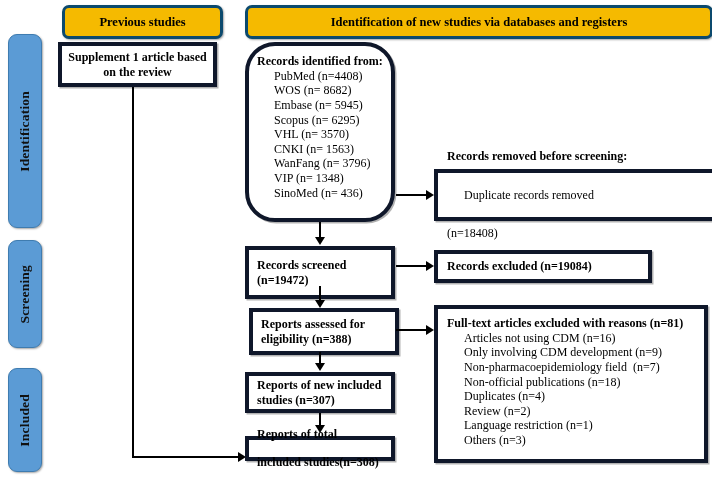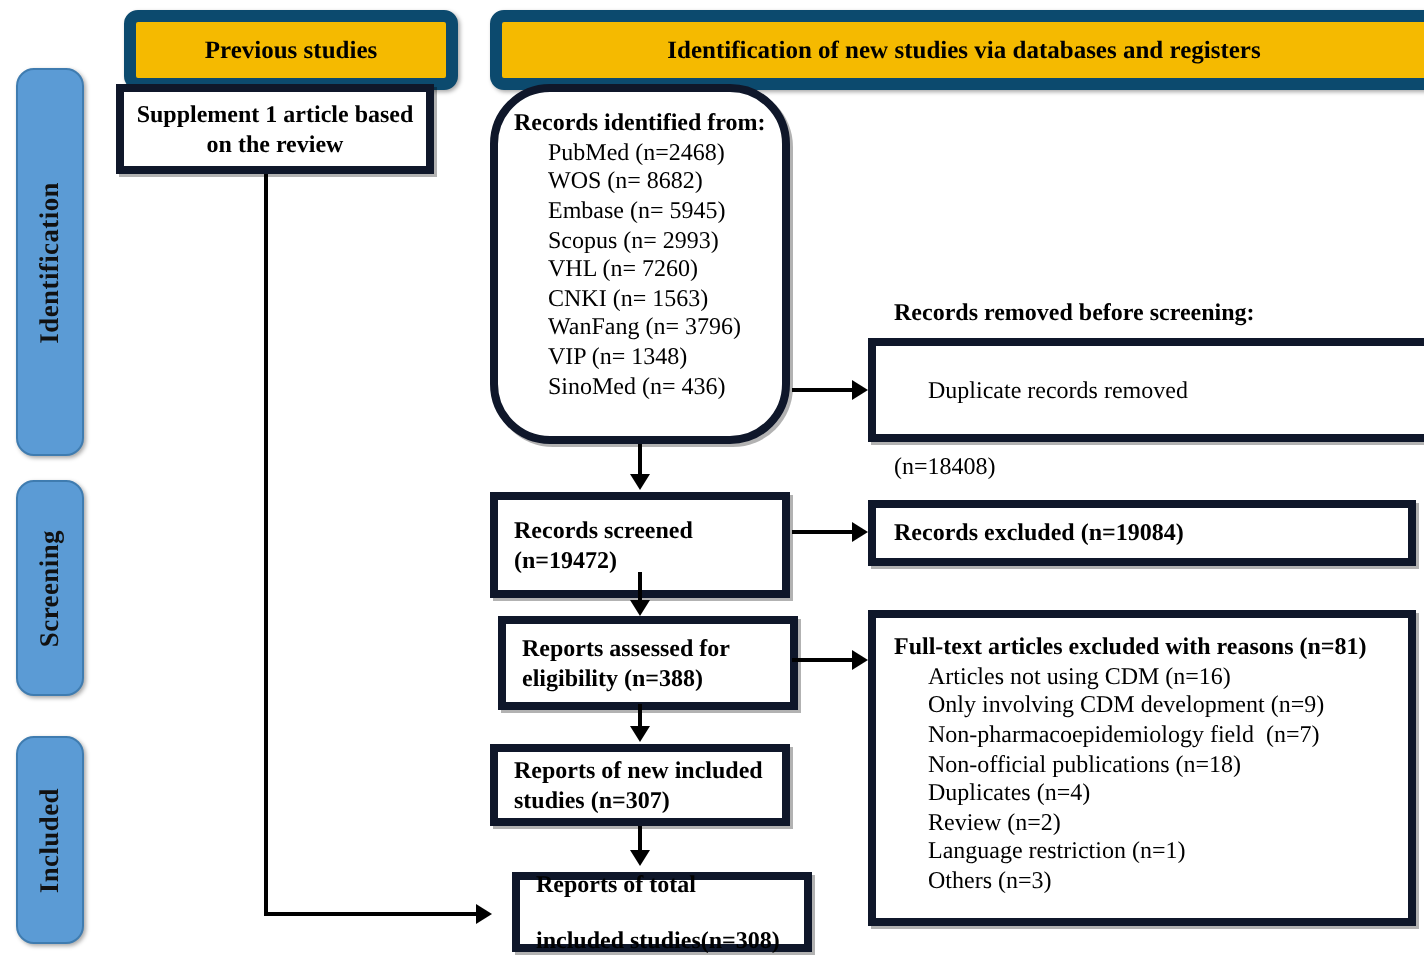--- a/index.html
+++ b/index.html
@@ -26,21 +26,21 @@
     font-size:13.5px;
     letter-spacing:.2px;
     color:#111;
     white-space:nowrap;
   }
 
   
   .banner{
     position:absolute;
     background:#F5BA00;
-    border:6px solid #0c4a6e;
+    border:3px solid #0c4a6e;
     border-radius:7px;
     box-shadow:1px 1px 2px rgba(0,0,0,.35);
     display:flex;align-items:center;justify-content:center;
     font-weight:bold;font-size:12.5px;color:#000;
     text-align:right;
   }
 
   
   .box{
     position:absolute;
@@ -101,25 +101,25 @@
       <b>on the review</b>
     </div>
   </div>
 
   <div class="vline" style="left:132px;top:87px;height:370px;"></div>
   <div class="hline" style="left:132px;top:456px;width:106px;"></div>
   <div class="arrow-r" style="left:238px;top:452px;"></div>
 
   <div class="box" style="left:245px;top:42px;width:150px;height:180px;padding:8px 6px 6px 8px;border-radius:30px;">
     <span class="hdr">Records identified from:</span>
-    <span class="sub">PubMed (n=2468)</span>
+    <span class="sub">PubMed (n=4408)</span>
     <span class="sub">WOS (n= 8682)</span>
     <span class="sub">Embase (n= 5945)</span>
-    <span class="sub">Scopus (n= 2993)</span>
-    <span class="sub">VHL (n= 7260)</span>
+    <span class="sub">Scopus (n= 6295)</span>
+    <span class="sub">VHL (n= 3570)</span>
     <span class="sub">CNKI (n= 1563)</span>
     <span class="sub">WanFang (n= 3796)</span>
     <span class="sub">VIP (n= 1348)</span>
     <span class="sub">SinoMed (n= 436)</span>
   </div>
 
   <div class="hline" style="left:396px;top:194px;width:31px;"></div>
   <div class="arrow-r" style="left:426px;top:190px;"></div>
 
   <div class="vline" style="left:319px;top:222px;height:16px;"></div>
@@ -135,21 +135,21 @@
     <b>Records screened</b>
     <b>(n=19472)</b>
   </div>
 
   <div class="hline" style="left:396px;top:265px;width:31px;"></div>
   <div class="arrow-r" style="left:426px;top:261px;"></div>
 
   <div class="vline" style="left:319px;top:286px;height:15px;"></div>
   <div class="arrow-d" style="left:315px;top:300px;"></div>
 
-  <div class="box mid" style="left:434px;top:250px;width:274px;height:33px;padding:4px 6px 4px 9px;">
+  <div class="box mid" style="left:434px;top:250px;width:218px;height:33px;padding:4px 6px 4px 9px;">
     <b>Records excluded (n=19084)</b>
   </div>
 
   <div class="box mid" style="left:249px;top:308px;width:150px;height:47px;padding:4px 6px 4px 8px;">
     <b>Reports assessed for</b>
     <b>eligibility (n=388)</b>
   </div>
 
   <div class="hline" style="left:396px;top:329px;width:31px;"></div>
   <div class="arrow-r" style="left:426px;top:325px;"></div>
@@ -170,18 +170,18 @@
   </div>
 
   <div class="box mid" style="left:245px;top:372px;width:150px;height:41px;padding:4px 6px 4px 8px;">
     <b>Reports of new included</b>
     <b>studies (n=307)</b>
   </div>
 
   <div class="vline" style="left:319px;top:413px;height:13px;"></div>
   <div class="arrow-d" style="left:315px;top:425px;"></div>
 
-  <div class="box mid" style="left:256px;top:436px;width:150px;height:40px;padding:4px 6px 4px 8px;gap:13px;">
+  <div class="box mid" style="left:245px;top:436px;width:150px;height:25px;padding:4px 6px 4px 8px;gap:13px;">
     <b>Reports of total</b>
     <b>included studies(n=308)</b>
   </div>
 
 </div>
 
 </body></html>

